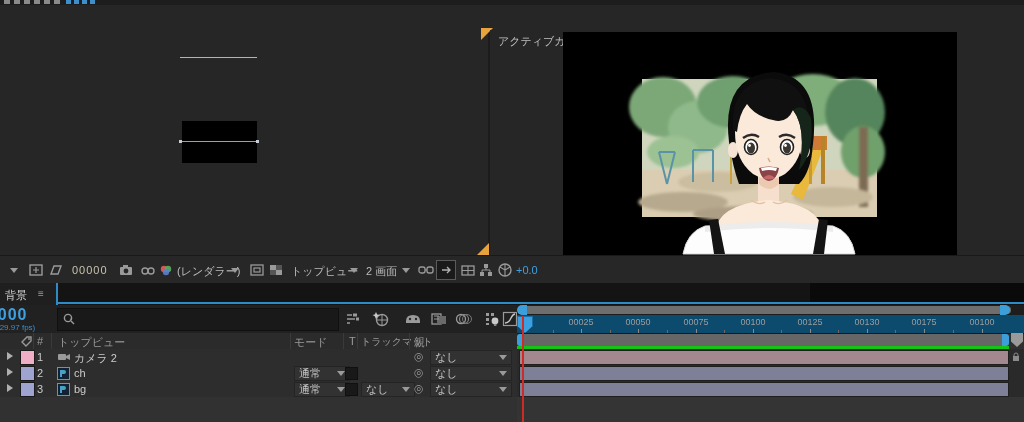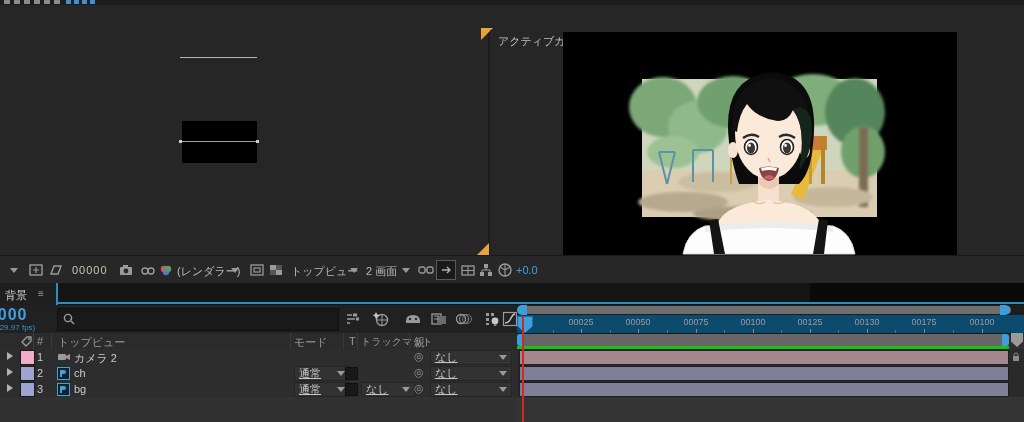--- a/index.html
+++ b/index.html
@@ -3,21 +3,21 @@
 <meta charset="utf-8">
 <style>
   html,body{margin:0;padding:0;background:#111;}
   #app{position:relative;width:1024px;height:422px;background:#262626;overflow:hidden;
        font-family:"Liberation Sans","DejaVu Sans",sans-serif;color:#b8b8b8;font-size:11px;}
   .abs{position:absolute;}
   .t{white-space:nowrap;}
   .caret{width:0;height:0;border-left:4px solid transparent;border-right:4px solid transparent;border-top:5px solid #9a9a9a;}
   .icon16 svg{display:block;}
   .sep{background:#3a3a3a;width:1px;}
-  .ddcell{background:#323232;border:1px solid #242424;display:flex;align-items:center;justify-content:space-between;padding:0 4px;color:#c6c6c6;text-decoration:underline;}
+  .ddcell{background:#323232;border:1px solid #242424;display:flex;align-items:center;justify-content:space-between;padding:0 4px;color:#c6c6c6;}
   .swatch{width:13px;height:13px;border:1px solid #1a1a1a;}
   .rowtext{color:#cccccc;}
   .hdr{color:#9b9b9b;}
   .tick{position:absolute;bottom:0;width:1px;background:#8a8a8a;}
   .rlabel{position:absolute;top:2px;width:44px;margin-left:-22px;text-align:center;color:#9c9c9c;font-size:9px;}
 </style>
 </head>
 <body>
 
 <div id="app">

